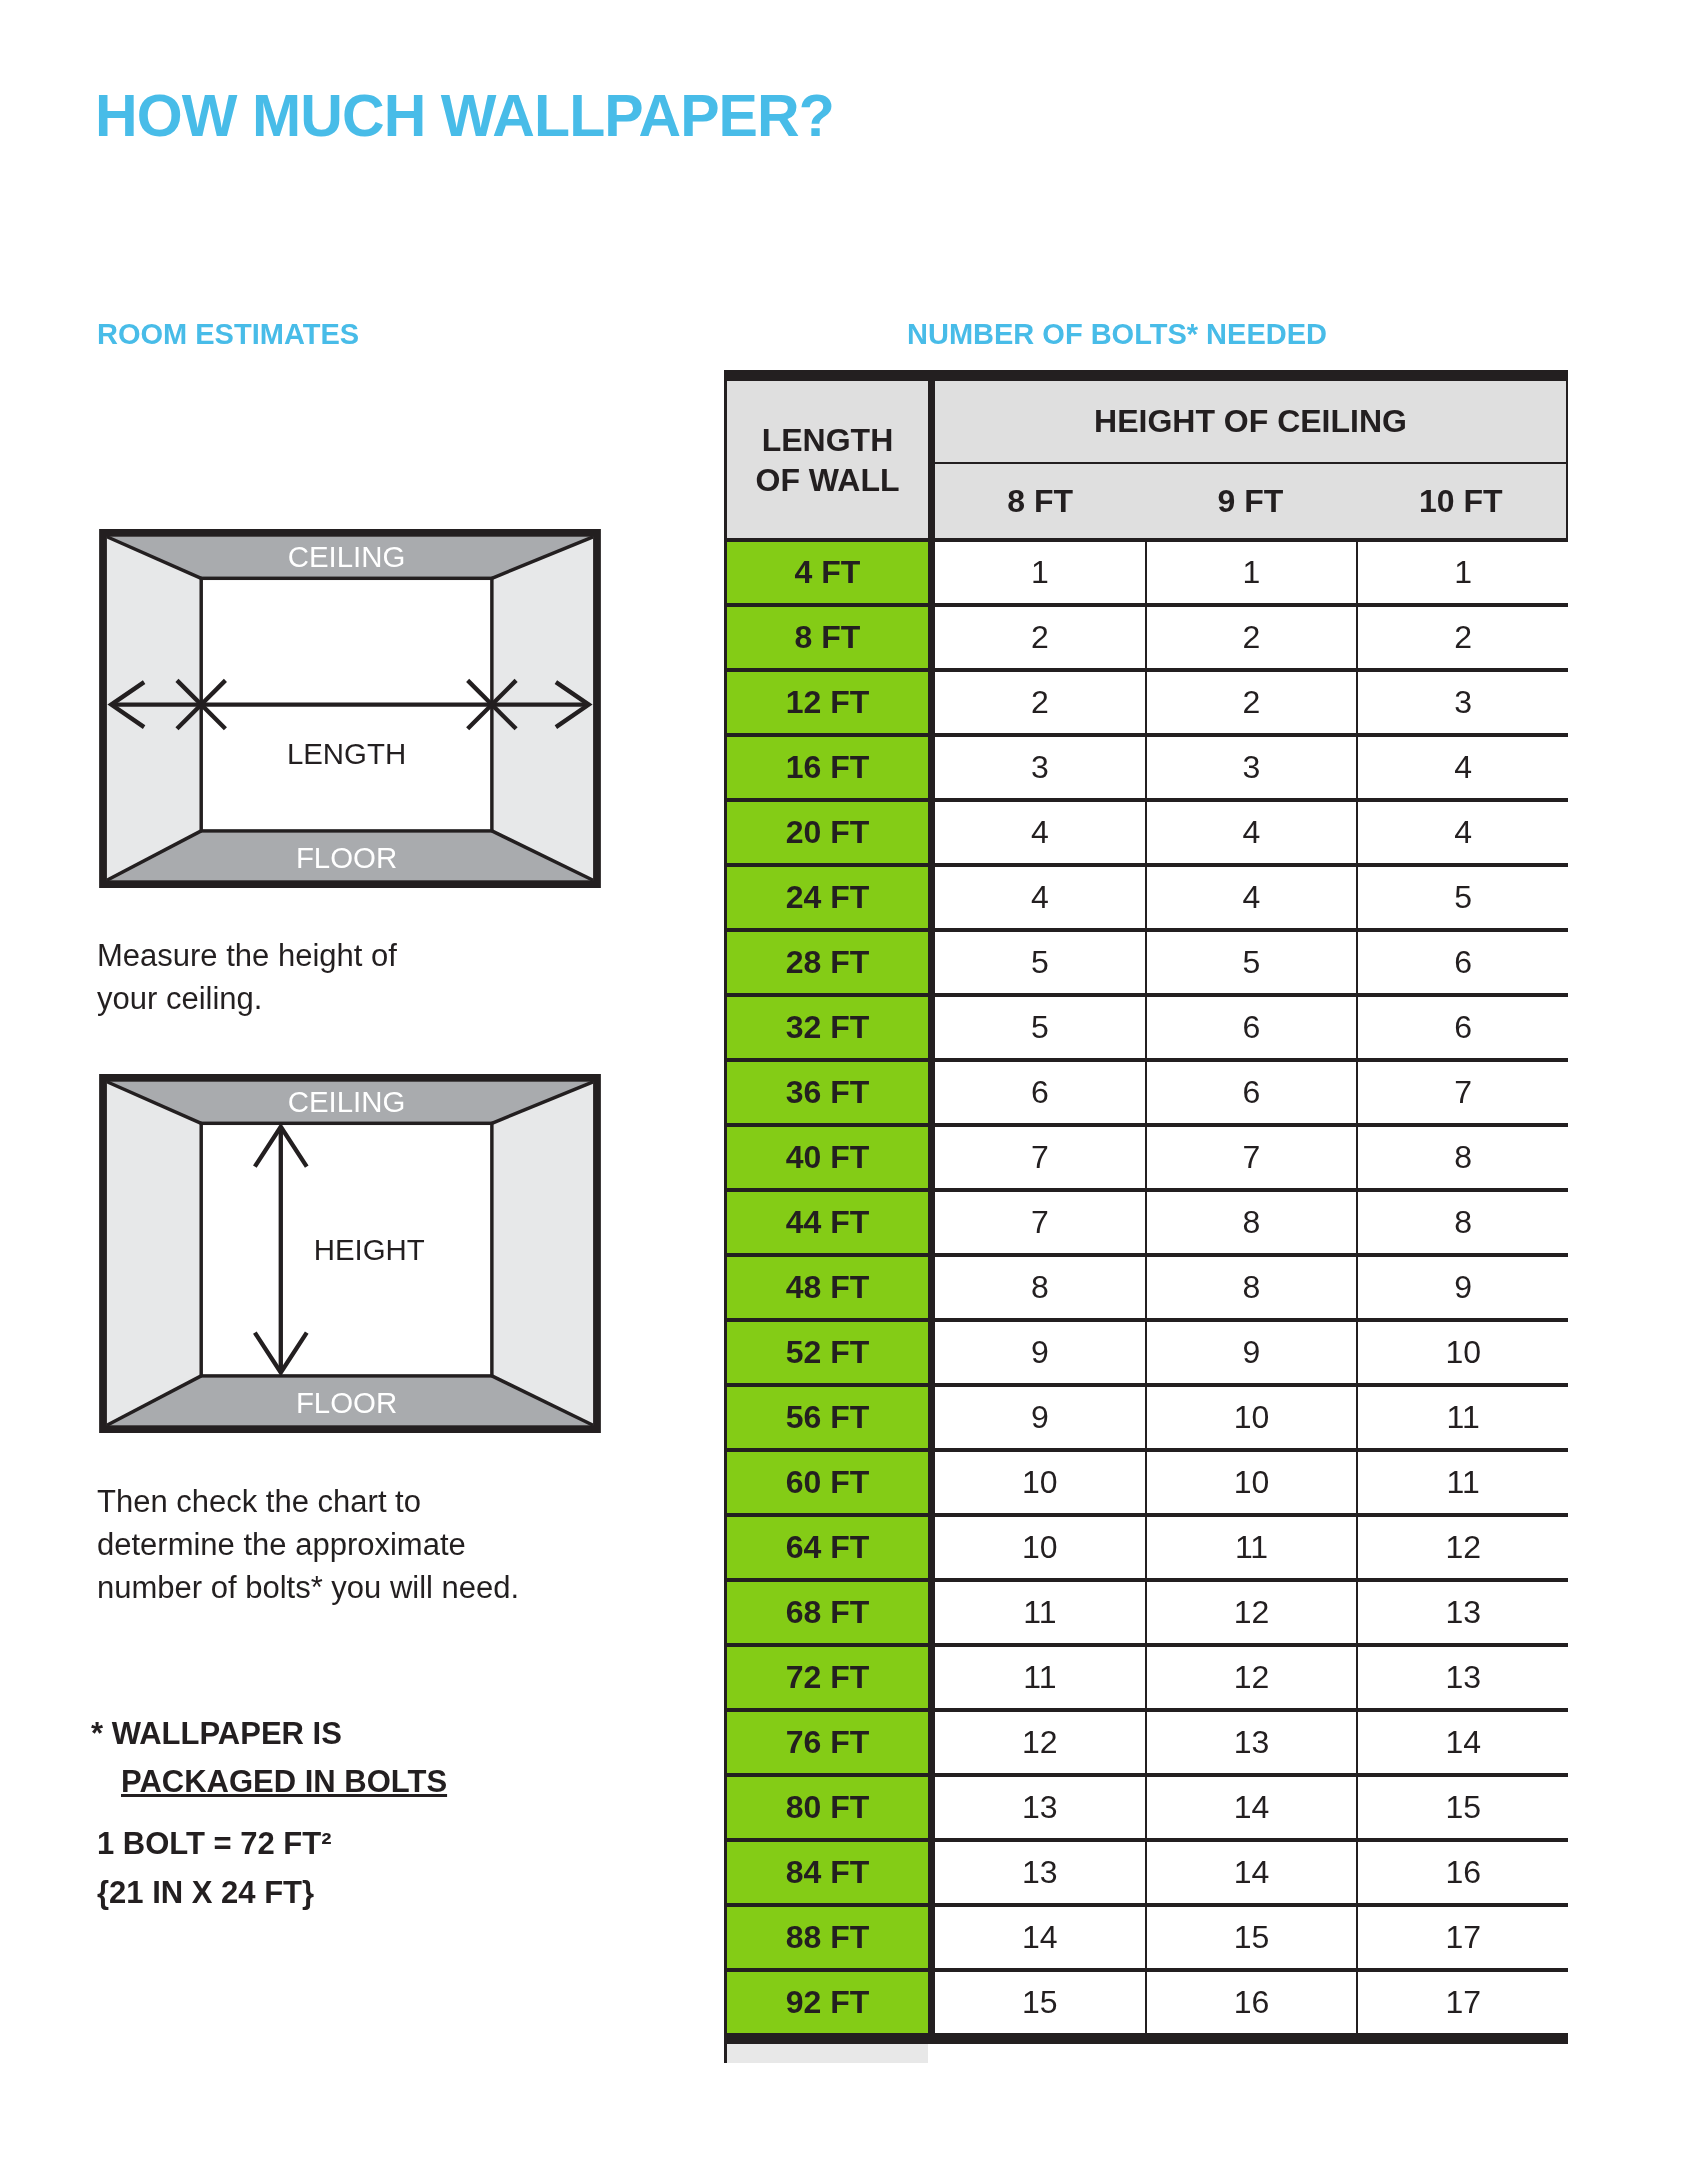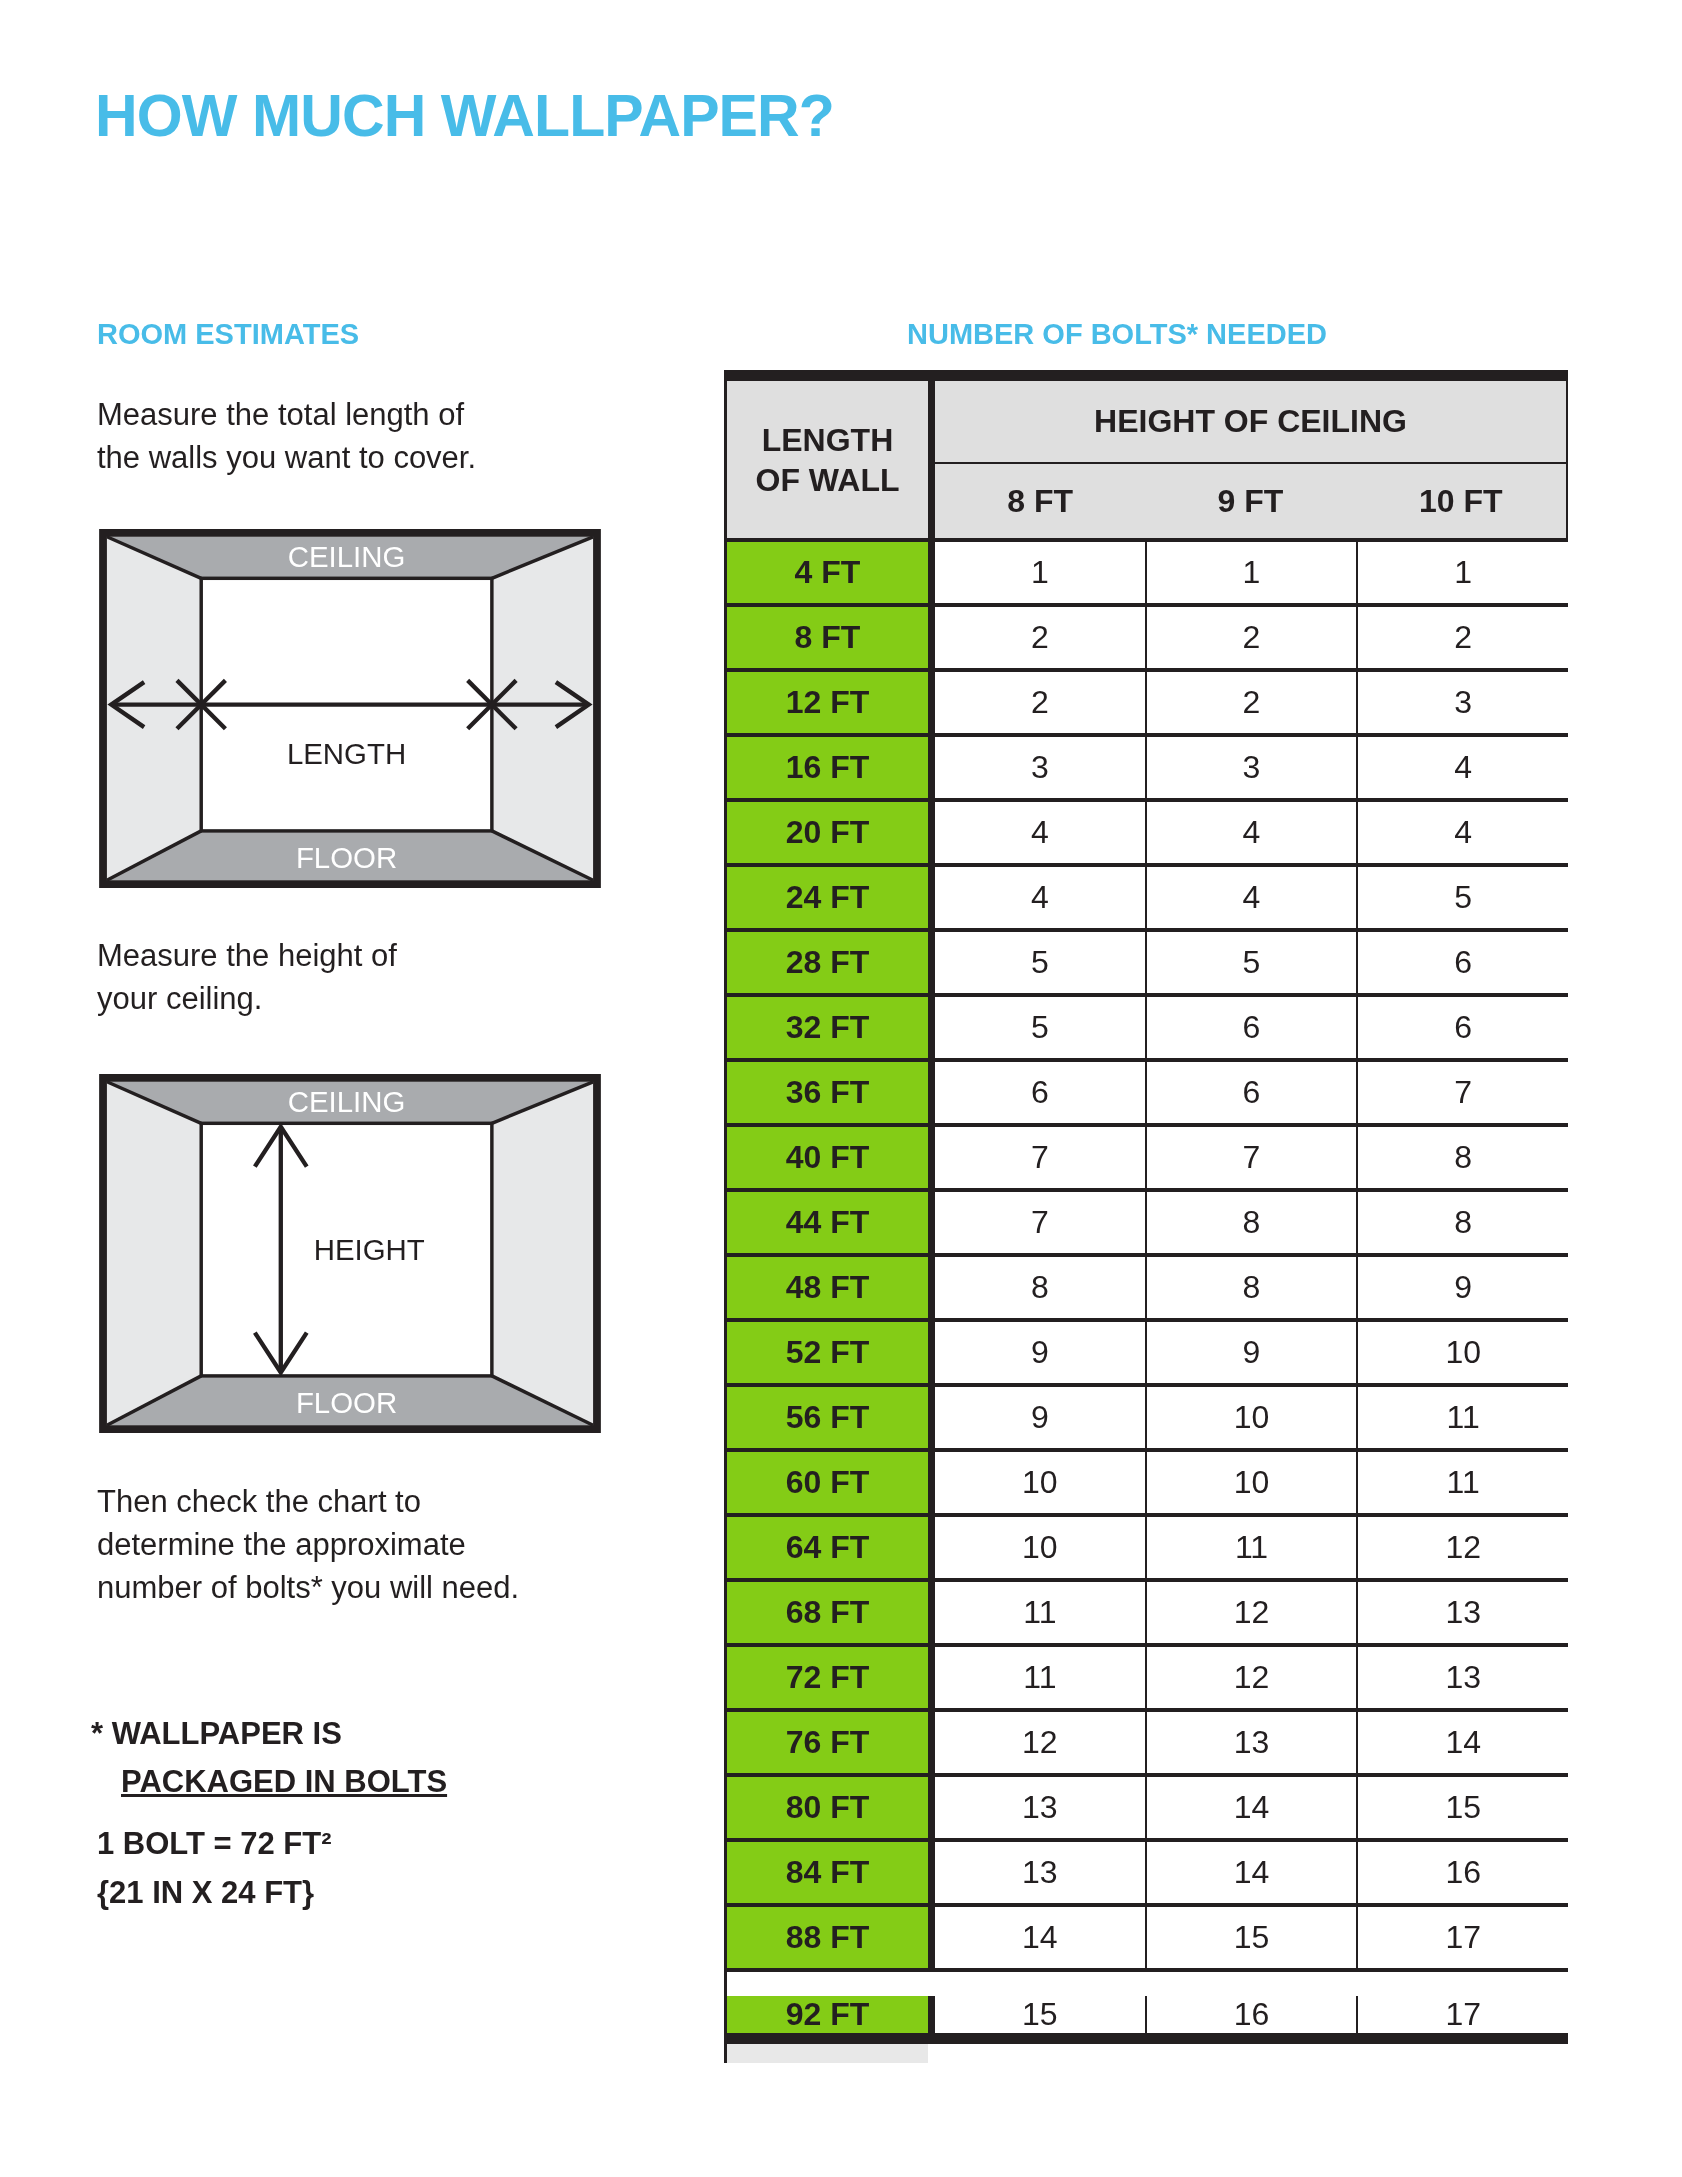--- a/index.html
+++ b/index.html
@@ -48,21 +48,21 @@
     text-align:center;font-weight:bold;white-space:pre-line;line-height:40px;
   }
   .t-colgroup{flex:1;background:#DFDFDF;border-right:2.6px solid #231F20;}
   .t-colgroup-title{
     height:81px;border-bottom:2.6px solid #231F20;
     display:flex;align-items:center;justify-content:center;font-weight:bold;
   }
   .t-subheads{height:74px;display:flex;}
   .t-subhead{flex:1;display:flex;align-items:center;justify-content:center;font-weight:bold;}
   .t-row{display:flex;height:61px;border-bottom:4.3px solid #231F20;}
-  .t-row:last-child{border-bottom:none;align-items:flex-end;}
+  .t-row:last-child{border-bottom:none;}
   .t-label{
     width:201px;flex:0 0 201px;background:#84cc16;
     border-right:7.8px solid #231F20;
     display:flex;align-items:center;justify-content:center;font-weight:bold;
   }
   .t-val{flex:1;display:flex;align-items:center;justify-content:center;background:#ffffff;}
   .t-val.v0,.t-val.v1{border-right:2.6px solid #231F20;}
   .t-graytab{width:201px;height:19px;background:#E8E8E8;}
   
   .dg-band-label{fill:#ffffff;font-size:34px;font-family:"Liberation Sans","DejaVu Sans",sans-serif;}
@@ -70,22 +70,20 @@
 </style>
 </head>
 <body>
 
 <div id="page">
 
   <div class="abs page-title">HOW MUCH WALLPAPER?</div>
 
   <div class="abs section-heading" style="left:97px;top:318px;">ROOM ESTIMATES</div>
 
-  <div class="abs body-text" style="top:393px;">Measure the total length of
-the walls you want to cover.</div>
 
   <svg class="abs diagram" style="top:529px;" viewBox="0 0 580 415">
     <rect x="2" y="2" width="576" height="411" fill="#ffffff"></rect>
     <polygon points="9,9 571,9 454,57 118,57" fill="#A9ABAE"></polygon>
     <polygon points="9,406 571,406 454,349 118,349" fill="#A9ABAE"></polygon>
     <polygon points="9,9 118,57 118,349 9,406" fill="#E7E8E9"></polygon>
     <polygon points="571,9 454,57 454,349 571,406" fill="#E7E8E9"></polygon>
     <rect x="118" y="57" width="336" height="292" fill="#ffffff" stroke="#231F20" stroke-width="4"></rect>
     <g stroke="#231F20" stroke-width="4">
       <line x1="9" y1="9" x2="118" y2="57"></line>

